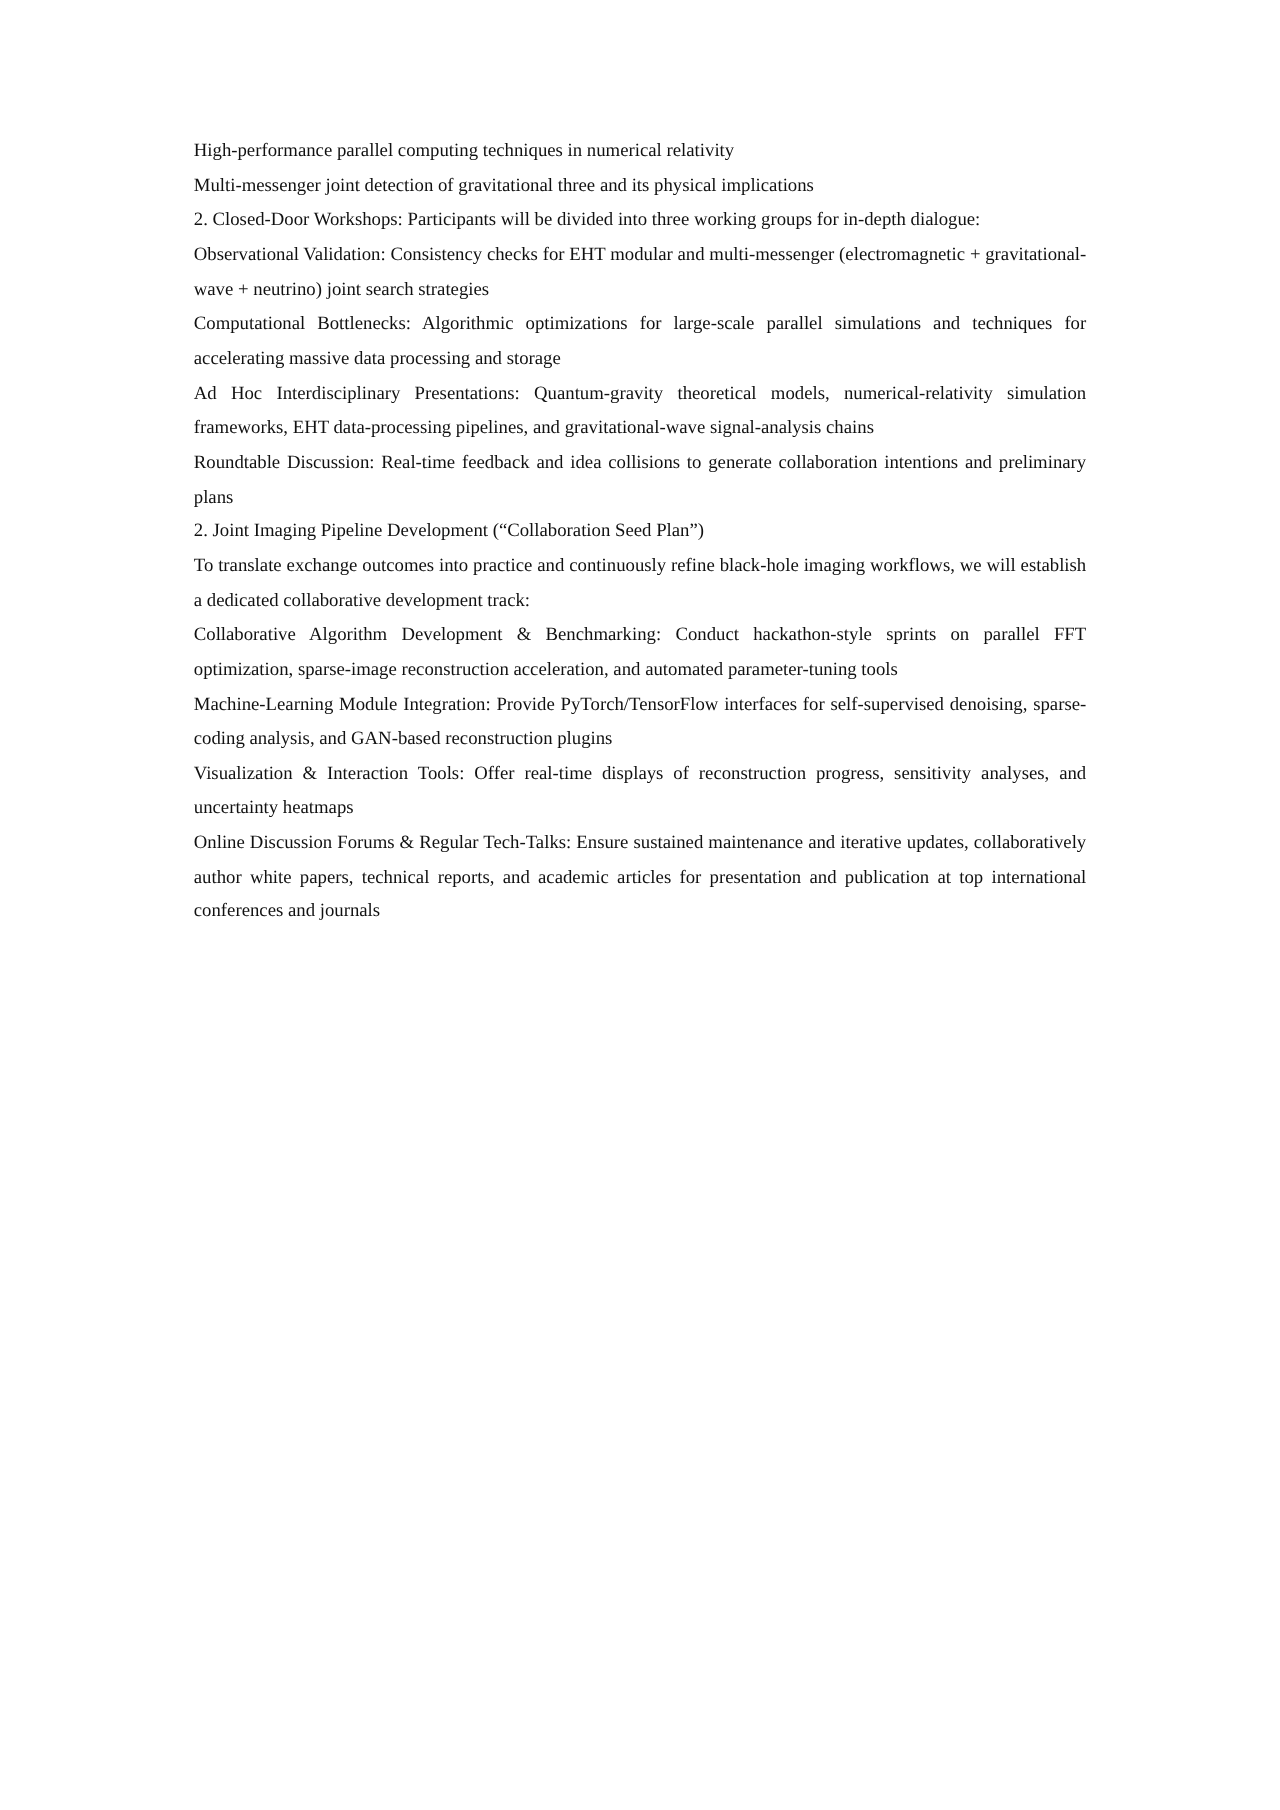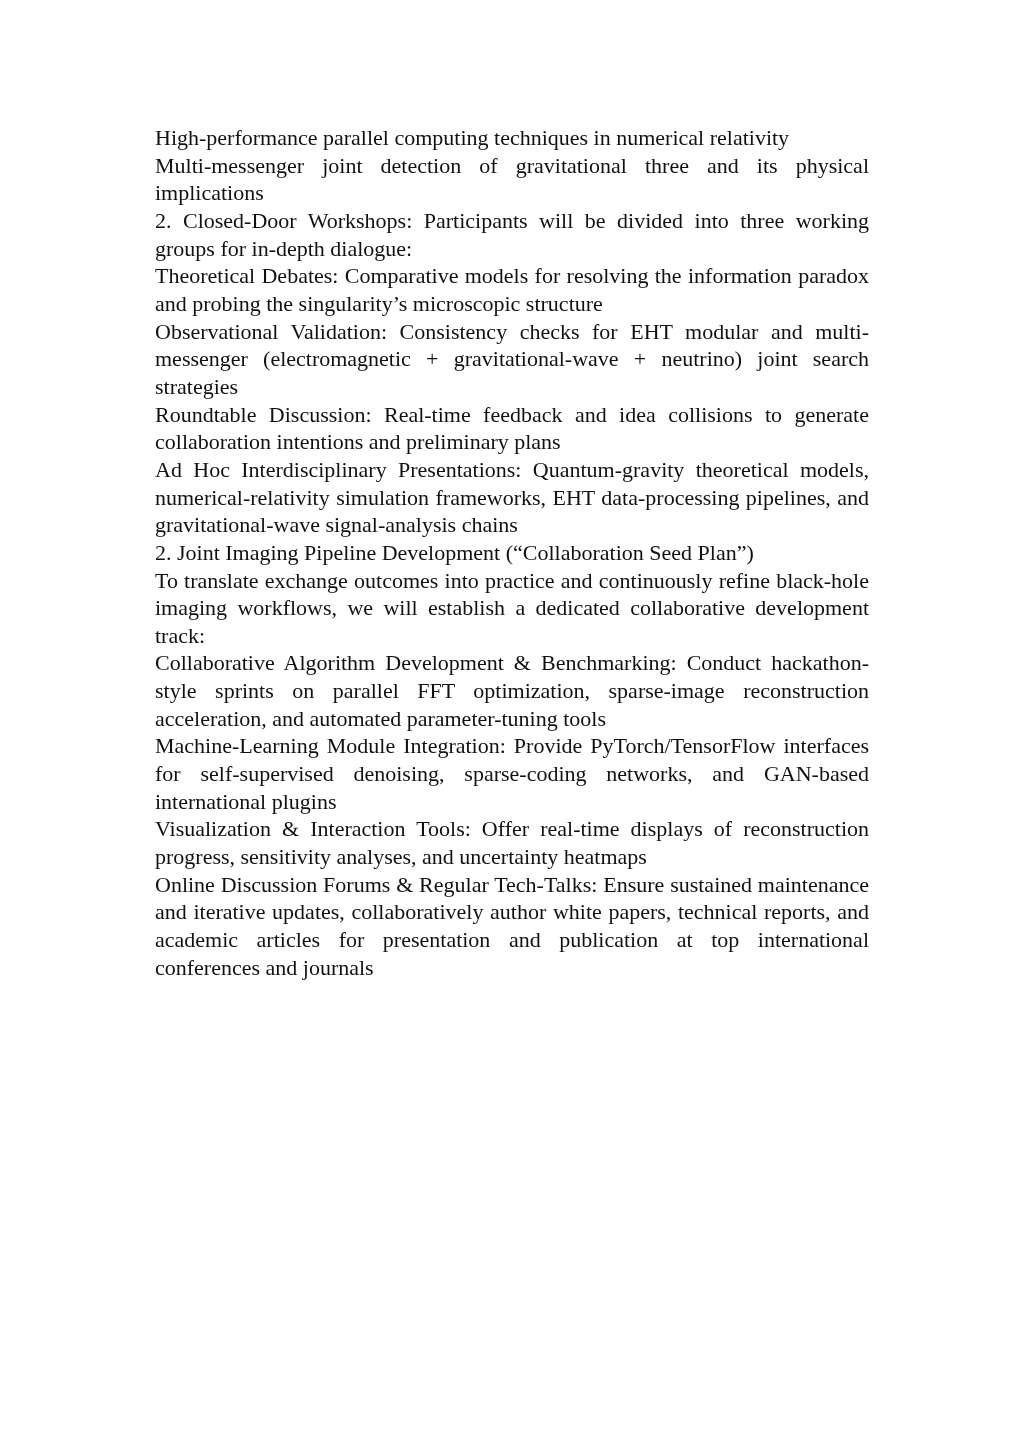--- a/index.html
+++ b/index.html
@@ -1,43 +1,43 @@
 <!DOCTYPE html>
 <html><head>
   <meta charset="utf-8">
   <style>
     html, body { margin: 0; padding: 0; background: #ffffff; }
     body { width: 1024px; height: 1448px; position: relative; overflow: hidden; }
     .page {
       position: absolute;
       left: 155px;
-      top: 124px;
+      top: 108px;
       width: 714px;
       font-family: "Liberation Serif", "DejaVu Serif", serif;
-      font-size: 22px;
+      font-size: 15px;
       line-height: 27.65px;
       color: #111111;
     }
     .para {
       margin: 0;
       text-align: justify;
       text-align-last: left;
       hyphens: none;
     }
   </style>
 </head>
 <body>
 
 <div class="page">
   <p class="para">High-performance parallel computing techniques in numerical relativity</p>
   <p class="para">Multi-messenger joint detection of gravitational three and its physical implications</p>
   <p class="para">2. Closed-Door Workshops: Participants will be divided into three working groups for in-depth dialogue:</p>
-  <p class="para">Theoretical Debates: Comparative models for resolving the information paradox and probing the singularity’s microscopic structure</p>
   <p class="para">Observational Validation: Consistency checks for EHT modular and multi-messenger (electromagnetic + gravitational-wave + neutrino) joint search strategies</p>
+  <p class="para">Computational Bottlenecks: Algorithmic optimizations for large-scale parallel simulations and techniques for accelerating massive data processing and storage</p>
+  <p class="para">Ad Hoc Interdisciplinary Presentations: Quantum-gravity theoretical models, numerical-relativity simulation frameworks, EHT data-processing pipelines, and gravitational-wave signal-analysis chains</p>
   <p class="para">Roundtable Discussion: Real-time feedback and idea collisions to generate collaboration intentions and preliminary plans</p>
-  <p class="para">Ad Hoc Interdisciplinary Presentations: Quantum-gravity theoretical models, numerical-relativity simulation frameworks, EHT data-processing pipelines, and gravitational-wave signal-analysis chains</p>
   <p class="para">2.  Joint Imaging Pipeline Development (“Collaboration Seed Plan”)</p>
   <p class="para">To translate exchange outcomes into practice and continuously refine black-hole imaging workflows, we will establish a dedicated collaborative development track:</p>
   <p class="para">Collaborative Algorithm Development &amp; Benchmarking: Conduct hackathon-style sprints on parallel FFT optimization, sparse-image reconstruction acceleration, and automated parameter-tuning tools</p>
-  <p class="para">Machine-Learning Module Integration: Provide PyTorch/TensorFlow interfaces for self-supervised denoising, sparse-coding networks, and GAN-based international plugins</p>
+  <p class="para">Machine-Learning Module Integration: Provide PyTorch/TensorFlow interfaces for self-supervised denoising, sparse-coding analysis, and GAN-based reconstruction plugins</p>
   <p class="para">Visualization &amp; Interaction Tools: Offer real-time displays of reconstruction progress, sensitivity analyses, and uncertainty heatmaps</p>
   <p class="para">Online Discussion Forums &amp; Regular Tech-Talks: Ensure sustained maintenance and iterative updates, collaboratively author white papers, technical reports, and academic articles for presentation and publication at top international conferences and journals</p>
 </div>
 
 </body></html>

